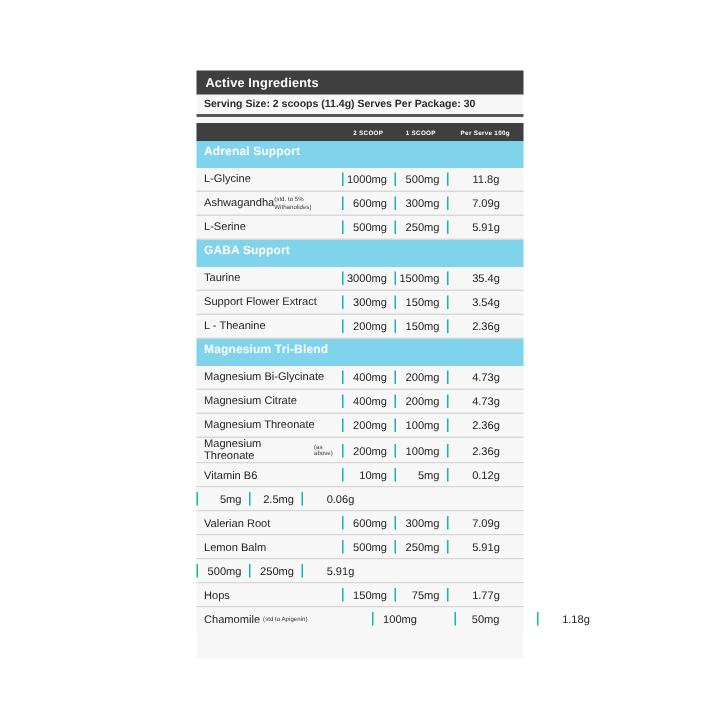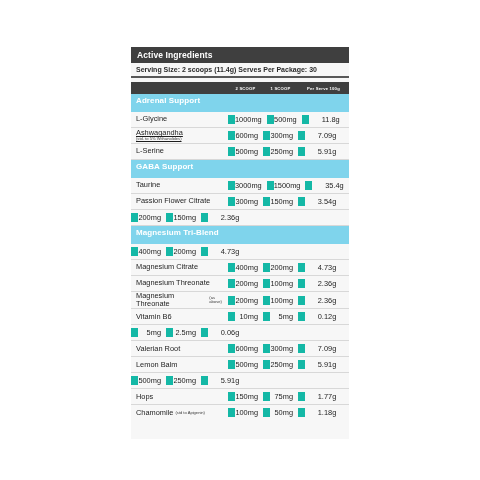--- a/index.html
+++ b/index.html
@@ -73,51 +73,50 @@
     box-sizing: border-box;
     letter-spacing: 0.1px;
   }
   .row {
     display: flex;
     align-items: center;
     border-bottom: 1px solid #d8d8d8;
     min-height: 15px;
     background: #f7f7f7;
   }
-  .row:last-child { border-bottom: none; }
+  .row:last-child { border-bottom: none; gap: 20px; }
   .cell-name {
     flex: 0 0 97px;
     display: flex;
     align-items: center;
     font-size: 7.4px;
     color: #1d1d1d;
     padding-left: 5px;
     box-sizing: border-box;
     line-height: 1.1;
   }
   .cell-name .sub {
     font-size: 4.1px;
     color: #3a3a3a;
     margin-left: 2px;
   }
   .cell-name.stacked {
-    flex-direction: column;
+    flex-direction: row;
     align-items: flex-start;
     justify-content: center;
-    text-decoration: underline;
   }
   .cell-name.stacked .sub { margin-left: 0; margin-top: 0px; }
   .cell-v {
     flex: 0 0 35px;
     display: flex;
     align-items: center;
     justify-content: flex-end;
     font-size: 7.4px;
     color: #1d1d1d;
-    border-left: 7px solid #14b8a6;
+    border-left: 1px solid #14b8a6;
     padding-right: 5px;
     box-sizing: border-box;
   }
   .cell-v.last {
     flex: 0 0 51px;
     justify-content: center;
     padding-right: 0;
   }
 </style>
 </head>
@@ -171,33 +170,39 @@
       <div class="row">
         <div class="cell-name">
           <span>Taurine</span>
         </div>
         <div class="cell-v">3000mg</div>
         <div class="cell-v">1500mg</div>
         <div class="cell-v last">35.4g</div>
       </div>
       <div class="row">
         <div class="cell-name">
-          <span>Passion Flower Citrate</span>
+          <span>Support Flower Extract</span>
         </div>
         <div class="cell-v">300mg</div>
         <div class="cell-v">150mg</div>
         <div class="cell-v last">3.54g</div>
       </div>
       <div class="row">
+        <div class="cell-name">
+          <span>L - Theanine</span>
+        </div>
         <div class="cell-v">200mg</div>
         <div class="cell-v">150mg</div>
         <div class="cell-v last">2.36g</div>
       </div>
       <div class="sec-head">Magnesium Tri-Blend</div>
       <div class="row">
+        <div class="cell-name">
+          <span>Magnesium Bi-Glycinate</span>
+        </div>
         <div class="cell-v">400mg</div>
         <div class="cell-v">200mg</div>
         <div class="cell-v last">4.73g</div>
       </div>
       <div class="row">
         <div class="cell-name">
           <span>Magnesium Citrate</span>
         </div>
         <div class="cell-v">400mg</div>
         <div class="cell-v">200mg</div>

